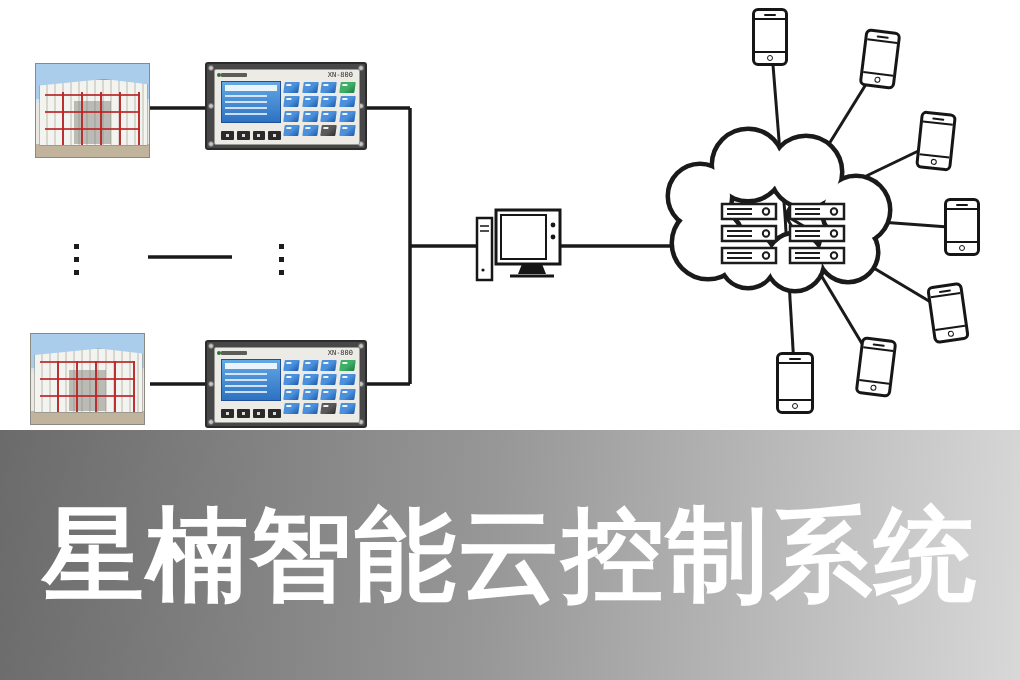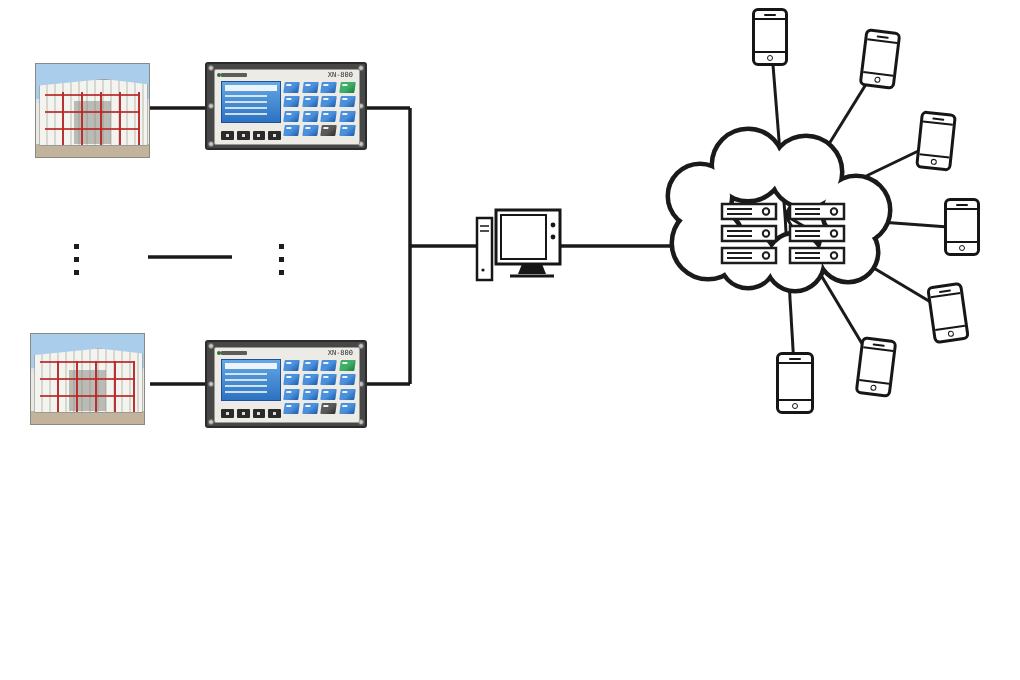--- a/index.html
+++ b/index.html
@@ -287,14 +287,17 @@
     <span class="ph-speaker"></span>
     <span class="ph-screen"></span>
     <span class="ph-home"></span>
   </div>
   <div class="phone" style="left:776px;top:352px;width:38px;height:62px;">
     <span class="ph-speaker"></span>
     <span class="ph-screen"></span>
     <span class="ph-home"></span>
   </div>
 
+  <div class="banner">
+    <div class="banner-title">星楠智能云控制系统</div>
+  </div>
 
 </div>
 
 </body></html>

